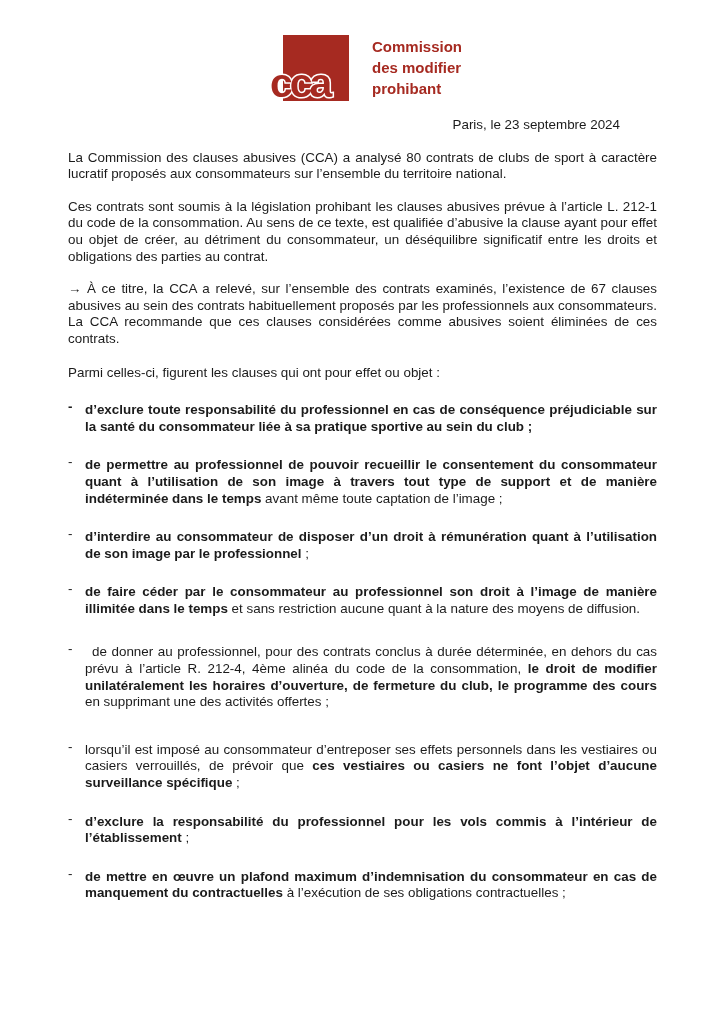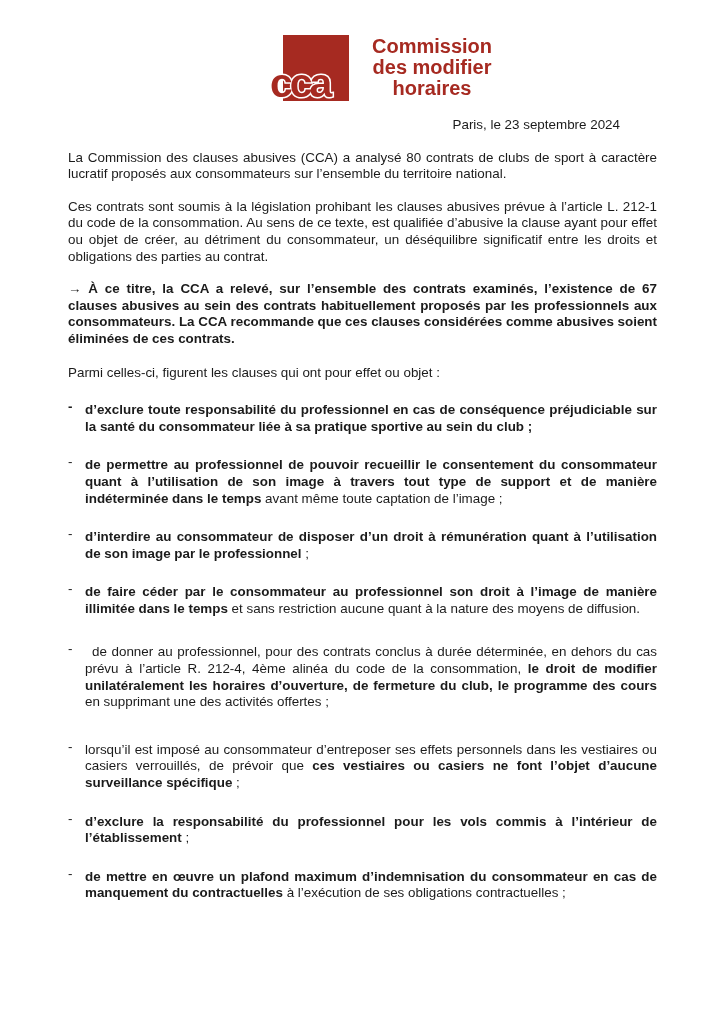--- a/index.html
+++ b/index.html
@@ -25,25 +25,24 @@
   .logo-row {
     display: flex;
     align-items: flex-start;
     margin-left: 202px;
     height: 68px;
   }
   .logo-mark-svg { display: block; overflow: visible; }
   .org-name {
     margin-left: 8px;
     margin-top: 1px;
-    font-size: 20px;
+    font-size: 15px;
     line-height: 21px;
     font-weight: bold;
     color: #A62A21;
-    text-align: center;
   }
 
   
   .dateline {
     margin-top: 14px;
     text-align: right;
     padding-right: 37px;
   }
 
   
@@ -53,21 +52,21 @@
     padding: 6px 14px 8px 14px;
     text-align: center;
     font-weight: bold;
   }
 
   
   .para {
     margin: 16px 0 0 0;
     text-align: justify;
   }
-  .para.bold { font-weight: bold; }
+  .para.bold { font-weight: normal; }
   .para.lead { text-align: left; margin-top: 17px; }
 
   
   ul.clauses {
     list-style: none;
     margin: 21px 0 0 0;
     padding: 0;
   }
   li.clause {
     position: relative;
@@ -94,21 +93,21 @@
 <div class="page">
 
   <div class="logo-row">
     <svg class="logo-mark-svg" width="94" height="68" viewBox="0 0 94 68" aria-hidden="true">
       <rect x="13" y="0" width="66" height="66" fill="#A62A21"></rect>
       <text x="0" y="62" font-family="Liberation Sans, sans-serif" font-size="41" font-weight="bold" letter-spacing="-3" fill="#A62A21" stroke="#ffffff" stroke-width="3" paint-order="stroke">cca</text>
     </svg>
     <div class="org-name">
       <div>Commission</div>
       <div>des modifier</div>
-      <div>horaires</div>
+      <div>prohibant</div>
     </div>
   </div>
 
   <div class="dateline">Paris, le 23 septembre 2024</div>
 
 
   <p class="para">La Commission des clauses abusives (CCA) a analysé 80 contrats de clubs de sport à caractère lucratif proposés aux consommateurs sur l’ensemble du territoire national.</p>
   <p class="para">Ces contrats sont soumis à la législation prohibant les clauses abusives prévue à l’article L. 212-1 du code de la consommation. Au sens de ce texte, est qualifiée d’abusive la clause ayant pour effet ou objet de créer, au détriment du consommateur, un déséquilibre significatif entre les droits et obligations des parties au contrat.</p>
   <p class="para bold">→ À ce titre, la CCA a relevé, sur l’ensemble des contrats examinés, l’existence de 67 clauses abusives au sein des contrats habituellement proposés par les professionnels aux consommateurs. La CCA recommande que ces clauses considérées comme abusives soient éliminées de ces contrats.</p>
   <p class="para lead">Parmi celles-ci, figurent les clauses qui ont pour effet ou objet :</p>

